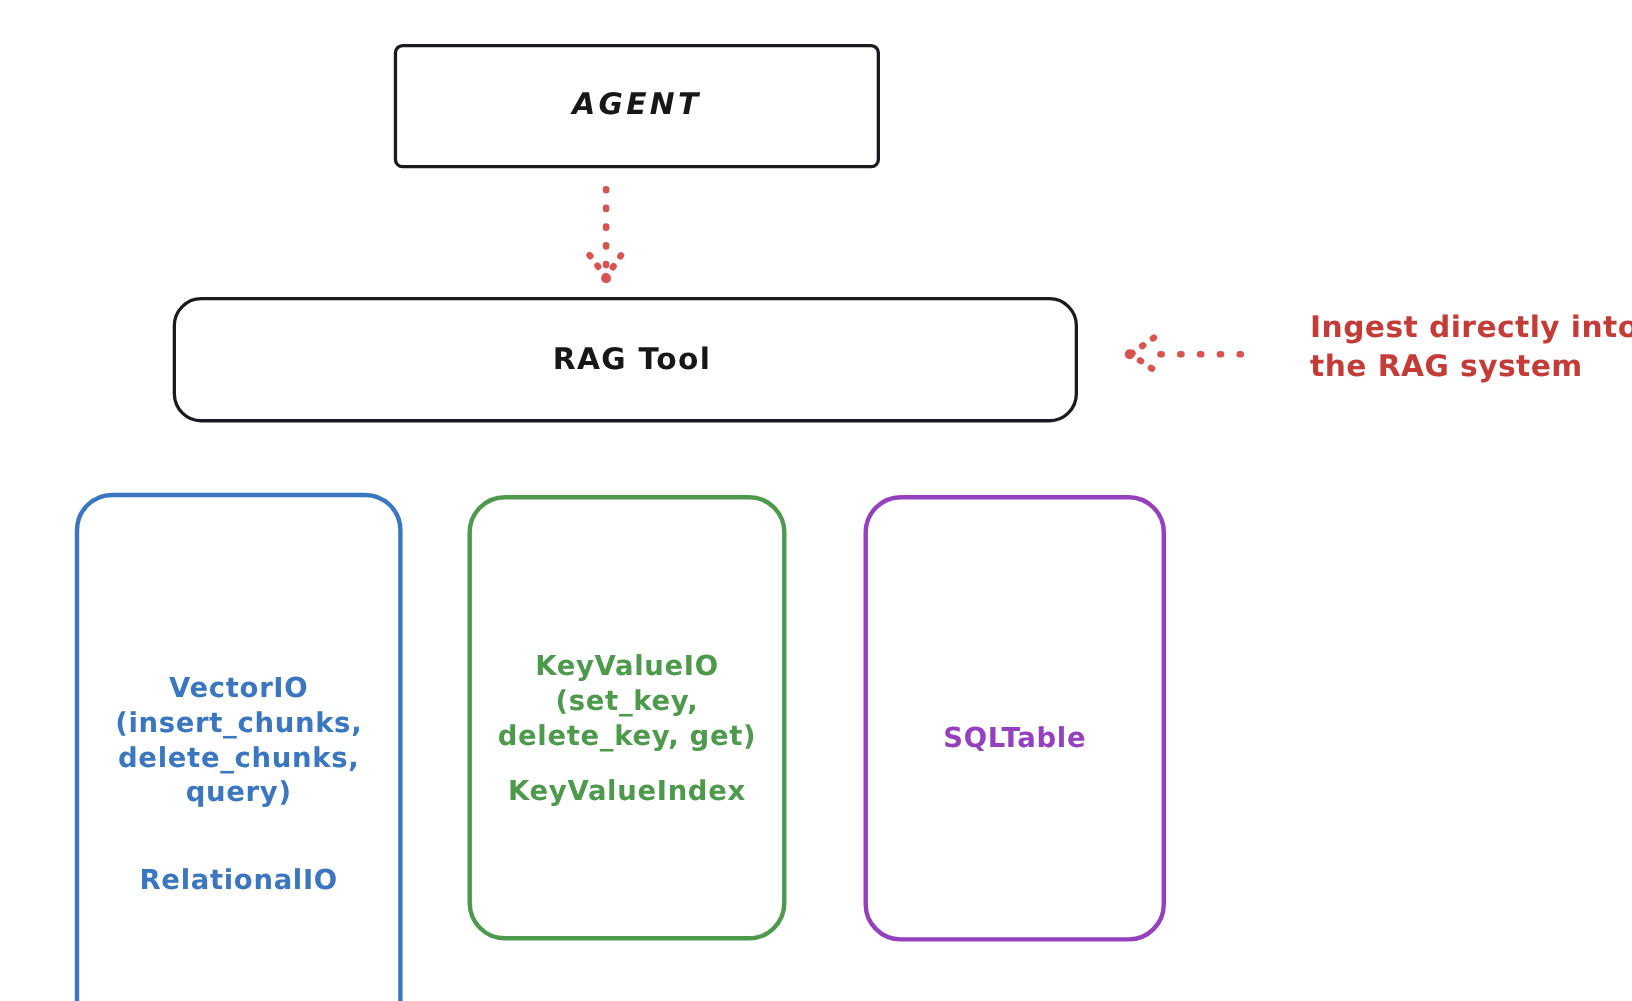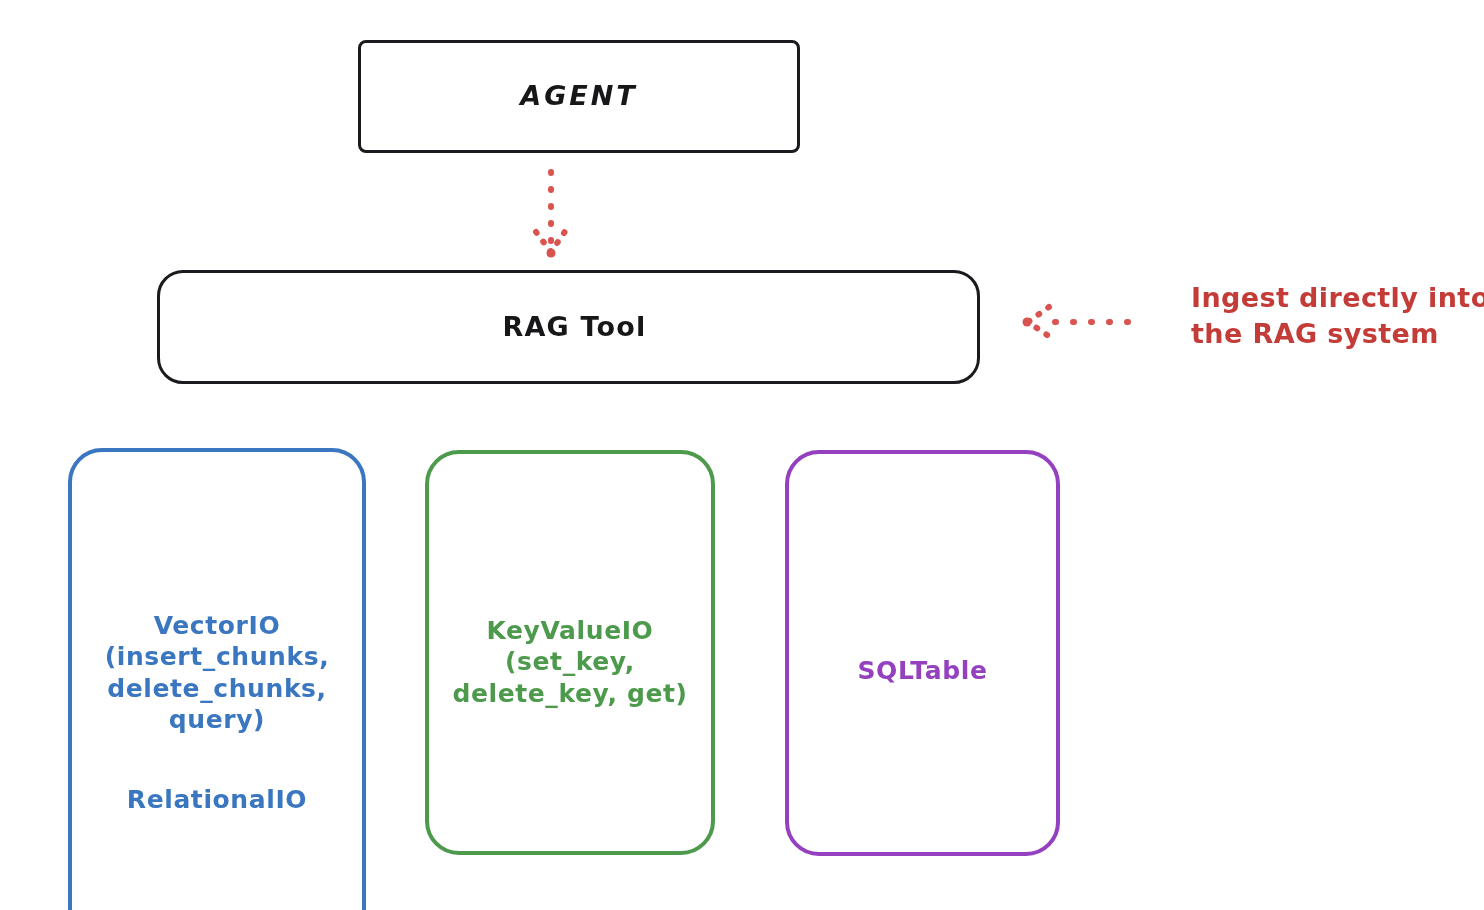--- a/index.html
+++ b/index.html
@@ -140,20 +140,21 @@
 (insert_chunks,
 delete_chunks,
 query)</div>
   <div class="node-label secondary">RelationalIO</div>
 </div>
 
 <div class="node" id="keyvalueio-box">
   <div class="node-label primary">KeyValueIO
 (set_key,
 delete_key, get)</div>
+  <div class="node-label secondary">KeyValueIndex</div>
 </div>
 
 <div class="node" id="relationalio-box">
   <div class="node-label secondary">SQLTable</div>
 </div>
 
 <div id="annotation-text">Ingest directly into
 the RAG system</div>
 
 </body></html>

